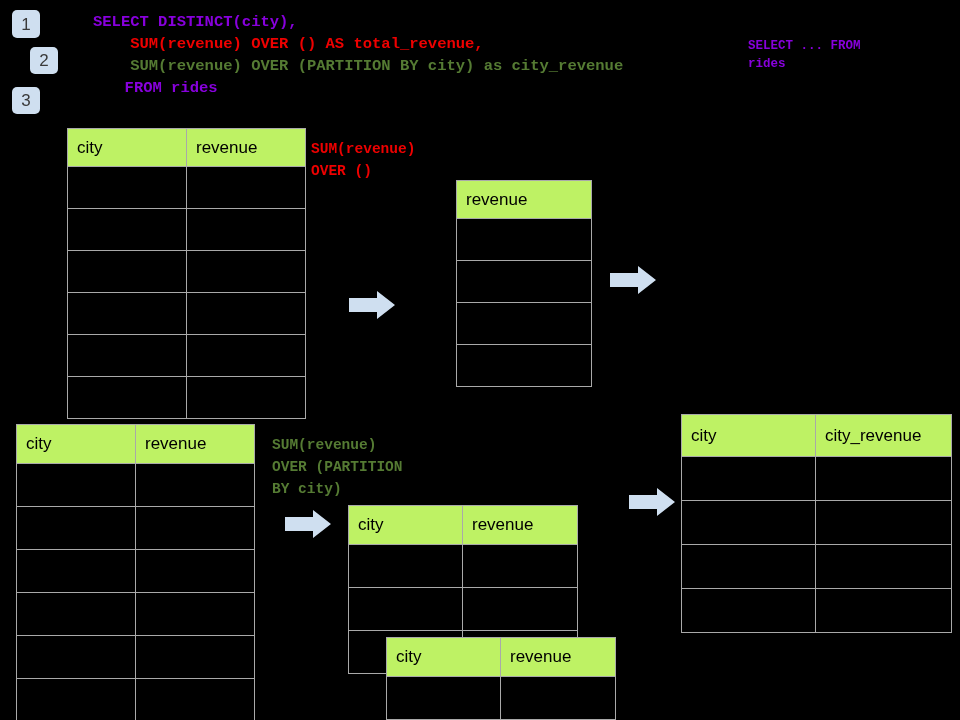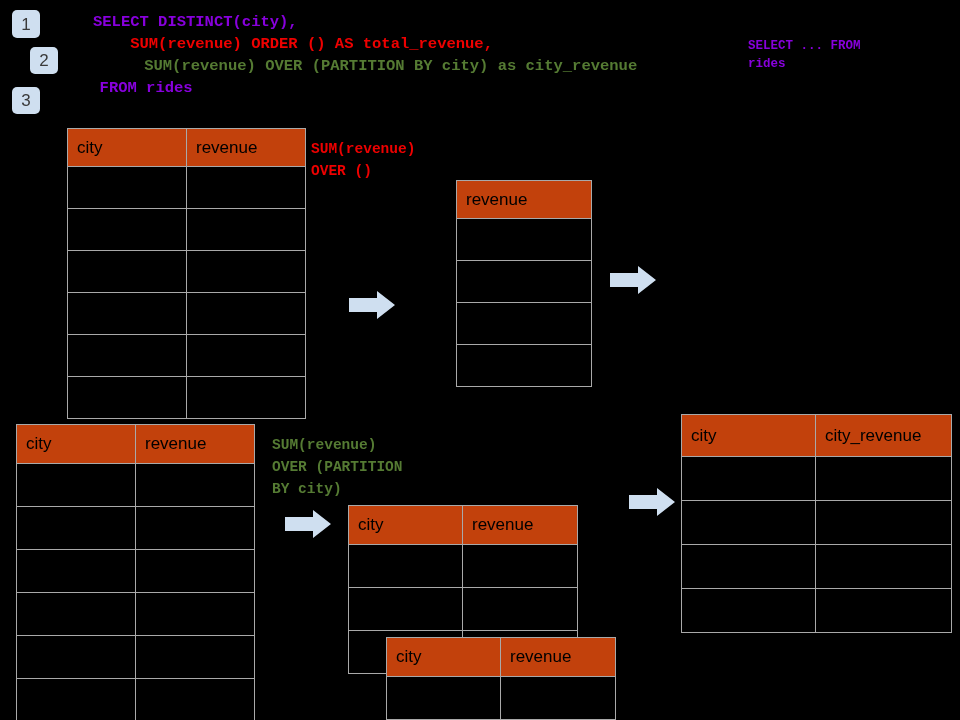--- a/index.html
+++ b/index.html
@@ -68,21 +68,21 @@
     border-collapse:collapse;
     table-layout:fixed;
     background:#000;
   }
   .tbl td{
     border:1px solid #a9a9a9;
     padding:0;
     background:#000000;
   }
   .tbl td.hdr{
-    background:#c2410c;
+    background:#bef264;
     color:#000000;
     font-family:"Liberation Sans", sans-serif;
     font-size:17px;
     padding:0 0 0 9px;
     vertical-align:middle;
     white-space:nowrap;
   }
 
   
   .arrow{position:absolute;}
@@ -90,23 +90,23 @@
 </head>
 <body>
 
 <div id="stage">
 
   <div class="badge" style="left:12px;top:10px;width:28px;height:28px;">1</div>
   <div class="badge" style="left:30px;top:47px;width:28px;height:27px;">2</div>
   <div class="badge" style="left:12px;top:87px;width:28px;height:27px;">3</div>
 
   <div class="code c-purple" style="left:85px;top:12px;">SELECT DISTINCT(city),</div>
-  <div class="code c-red" style="left:85px;top:34px;">    SUM(revenue) ORDER () AS total_revenue,</div>
-  <div class="code c-green" style="left:99px;top:56px;">    SUM(revenue) OVER (PARTITION BY city) as city_revenue</div>
-  <div class="code c-purple" style="left:73px;top:78px;">  FROM rides</div>
+  <div class="code c-red" style="left:85px;top:34px;">    SUM(revenue) OVER () AS total_revenue,</div>
+  <div class="code c-green" style="left:85px;top:56px;">    SUM(revenue) OVER (PARTITION BY city) as city_revenue</div>
+  <div class="code c-purple" style="left:98px;top:78px;">  FROM rides</div>
 
   <div class="side-note" style="left:748px;top:37px;">SELECT ... FROM
 rides</div>
 
   <div class="annot red" style="left:311px;top:138px;">SUM(revenue)
 OVER ()</div>
 
   <div class="annot green" style="left:272px;top:434px;">SUM(revenue)
 OVER (PARTITION
 BY city)</div>

